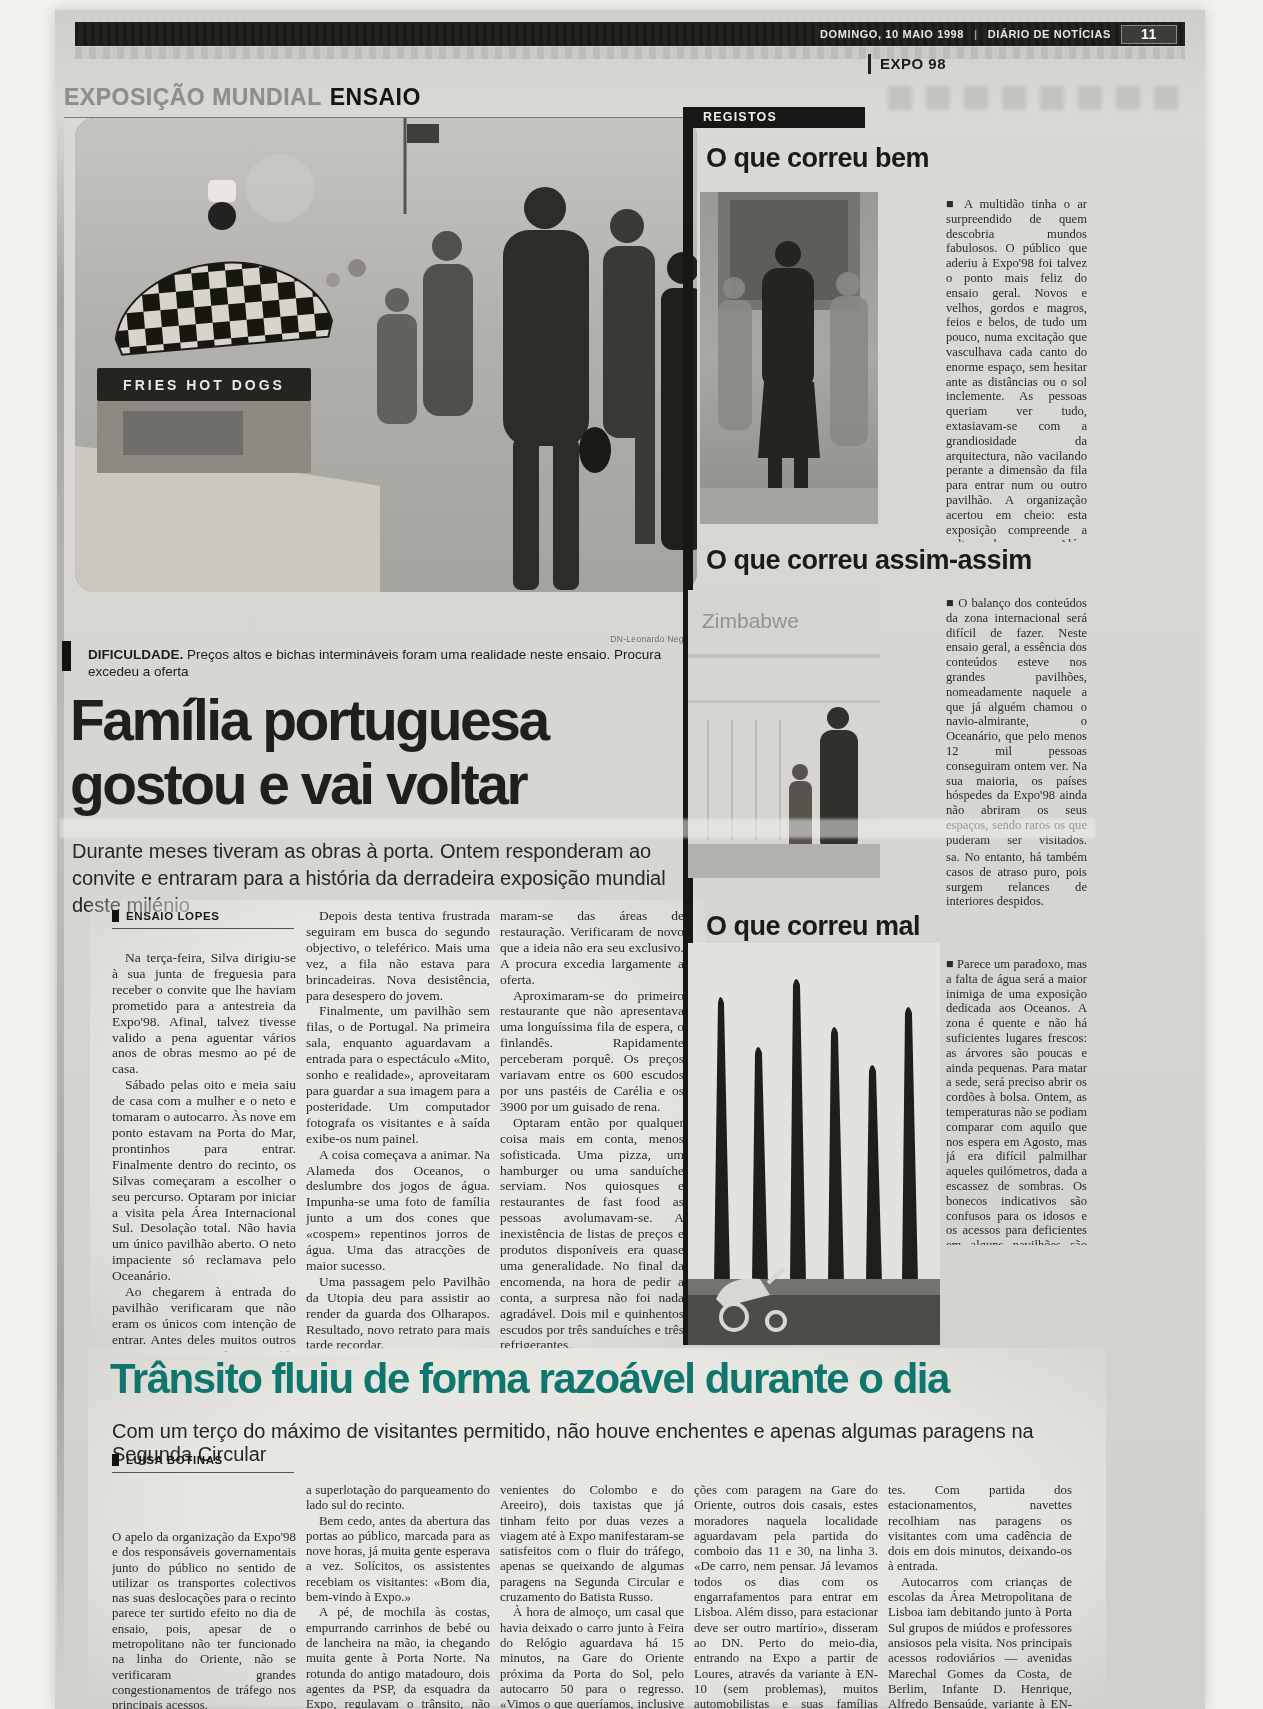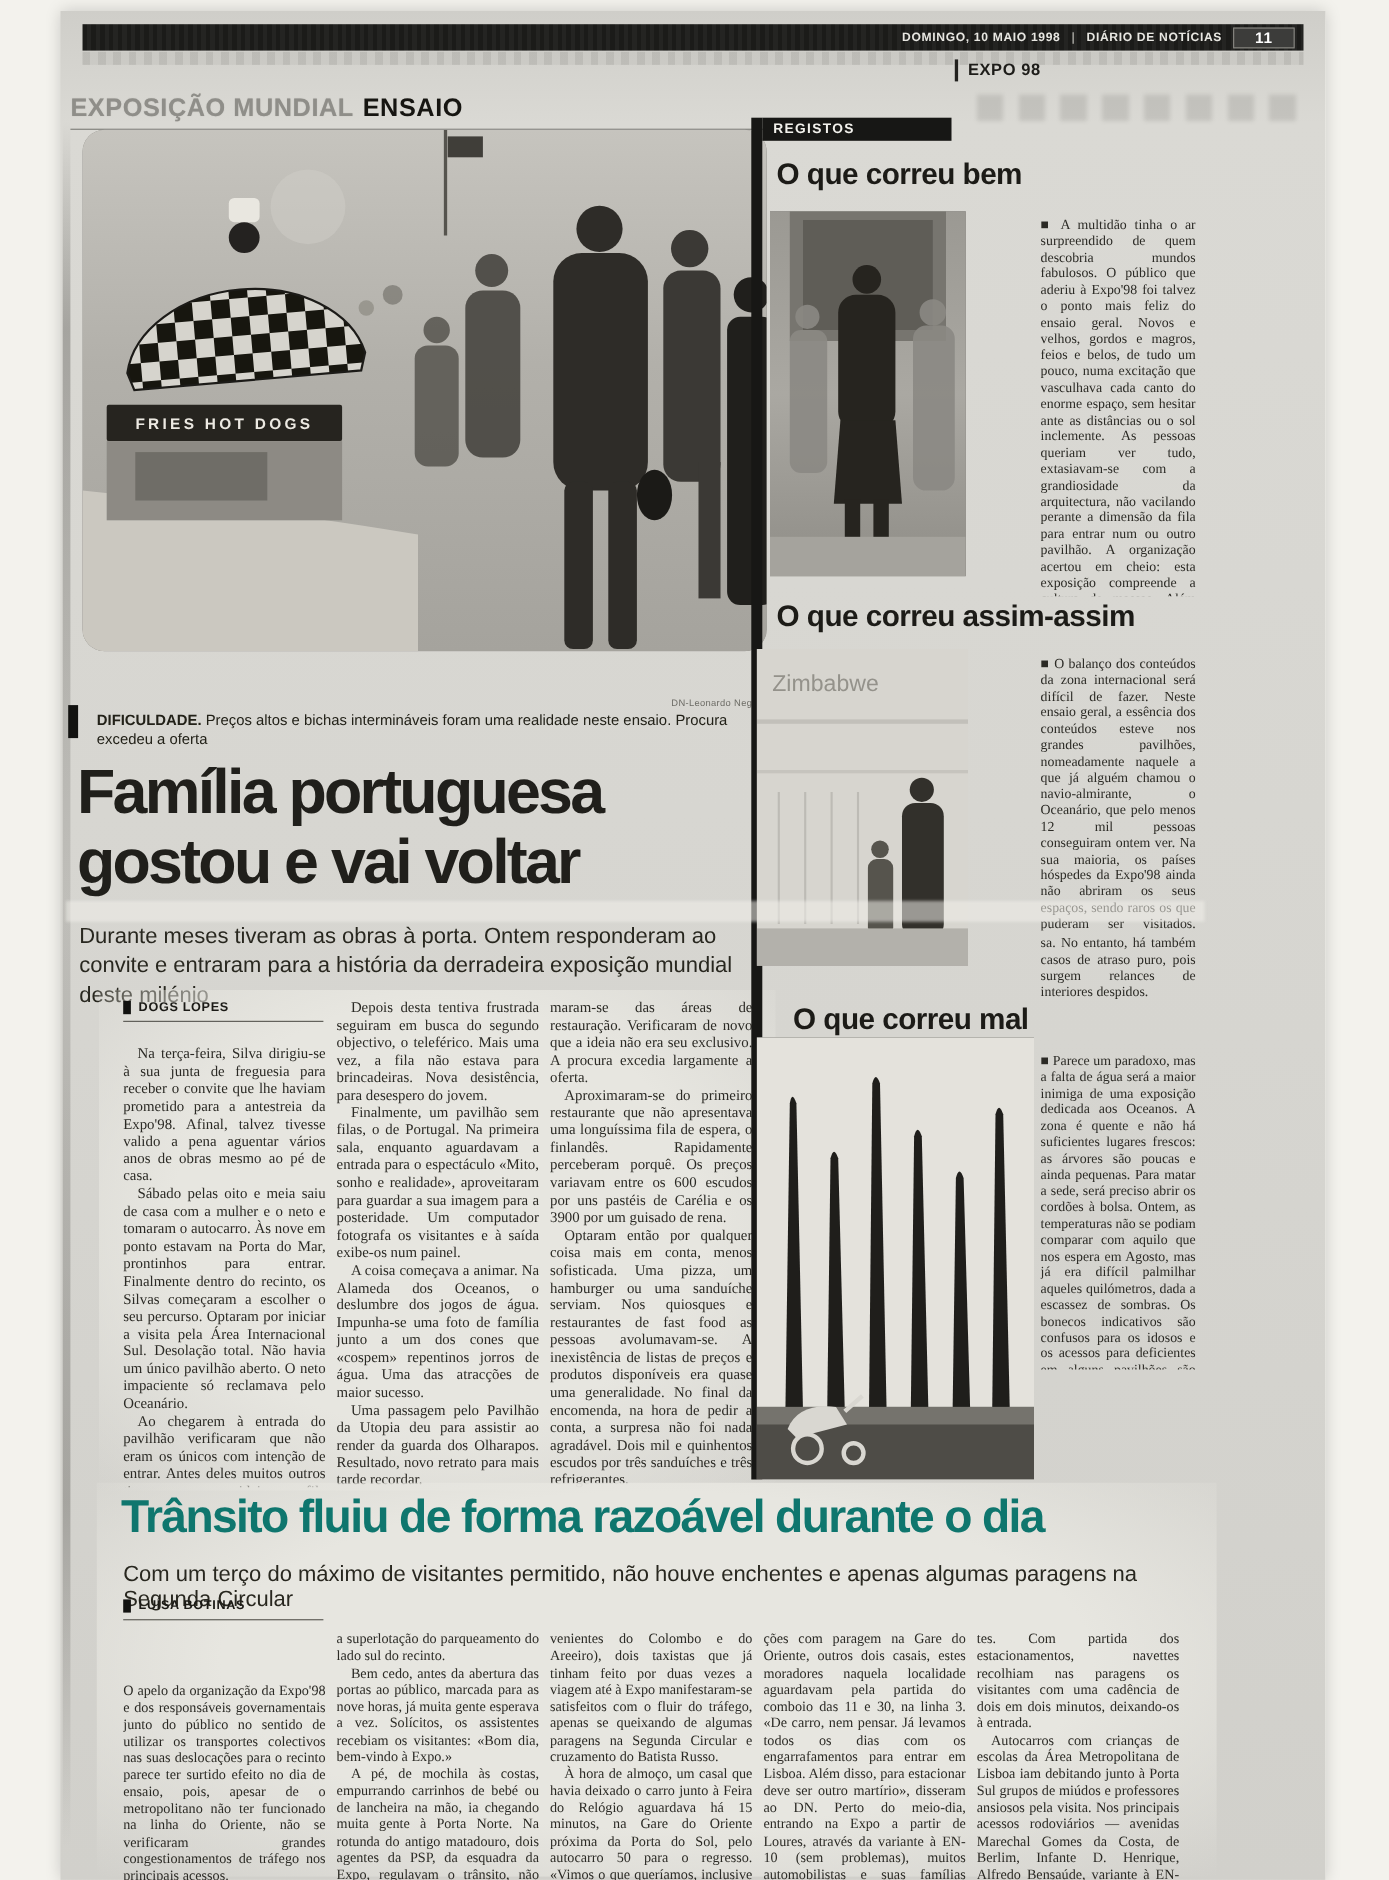--- a/index.html
+++ b/index.html
@@ -187,21 +187,21 @@
 </div>
 
 <div class="abs headline">Família portuguesa gostou e vai voltar</div>
 <div class="abs deck">Durante meses tiveram as obras à porta. Ontem responderam ao convite e entraram para a história da derradeira exposição mundial deste milénio</div>
 
 <div class="abs litebox" style="left:90px;top:900px;width:615px;height:455px;"></div>
 
 <div class="abs" style="left:112px;top:906px;width:182px;">
   <div class="byline">
     <span class="sq"></span>
-    <span class="nm">DOGS LOPES</span>
+    <span class="nm">ENSAIO LOPES</span>
   </div>
 </div>
 
 <div class="abs col maincol" style="left:112px;top:950px;width:184px;height:402px;">
   <p>Na terça-feira, Silva dirigiu-se à sua junta de freguesia para receber o convite que lhe haviam prometido para a antestreia da Expo'98. Afinal, talvez tivesse valido a pena aguentar vários anos de obras mesmo ao pé de casa.</p>
   <p>Sábado pelas oito e meia saiu de casa com a mulher e o neto e tomaram o autocarro. Às nove em ponto estavam na Porta do Mar, prontinhos para entrar. Finalmente dentro do recinto, os Silvas começaram a escolher o seu percurso. Optaram por iniciar a visita pela Área Internacional Sul. Desolação total. Não havia um único pavilhão aberto. O neto impaciente só reclamava pelo Oceanário.</p>
   <p>Ao chegarem à entrada do pavilhão verificaram que não eram os únicos com intenção de entrar. Antes deles muitos outros tiveram a mesma ideia, e a fila prometia estar para durar. Desistiram. Este ficaria para mais tarde, se o tempo chegasse.</p>
 </div>
 <div class="abs col maincol" style="left:306px;top:908px;width:184px;height:445px;">
   <p>Depois desta tentiva frustrada seguiram em busca do segundo objectivo, o teleférico. Mais uma vez, a fila não estava para brincadeiras. Nova desistência, para desespero do jovem.</p>
@@ -278,21 +278,21 @@
   </svg>
 </div>
 <div class="abs col railtext" style="left:946px;top:596px;width:141px;height:250px;">
   <p class="cont">■ O balanço dos conteúdos da zona internacional será difícil de fazer. Neste ensaio geral, a essência dos conteúdos esteve nos grandes pavilhões, nomeadamente naquele a que já alguém chamou o navio-almirante, o Oceanário, que pelo menos 12 mil pessoas conseguiram ontem ver. Na sua maioria, os países hóspedes da Expo'98 ainda não abriram os seus espaços, sendo raros os que puderam ser visitados. Vários países que estarão presentes na zona internacional optaram por se manter encerrados</p>
 </div>
 <div class="abs col railtext" style="left:946px;top:850px;width:141px;height:62px;">
   <p class="cont">sa. No entanto, há também casos de atraso puro, pois surgem relances de interiores despidos.</p>
 </div>
 <div class="abs fold"></div>
 
-<div class="abs sectitle" style="left:706px;top:911px;margin-left:15px;">O que correu mal</div>
+<div class="abs sectitle" style="left:706px;top:911px;">O que correu mal</div>
 <div class="abs photo" style="left:688px;top:943px;width:252px;height:402px;">
   <svg width="252" height="402" viewBox="0 0 252 402">
     <rect width="252" height="402" fill="#e4e2dc"></rect>
     <g fill="#1f1e1b">
       <path d="M26,340 L30,60 Q32,48 36,60 L42,340 Z"></path>
       <path d="M64,340 L67,110 Q70,98 74,110 L80,340 Z"></path>
       <path d="M102,340 L105,42 Q108,30 112,42 L118,340 Z"></path>
       <path d="M140,340 L143,90 Q146,78 150,90 L156,340 Z"></path>
       <path d="M178,340 L181,128 Q184,116 188,128 L194,340 Z"></path>
       <path d="M214,340 L217,70 Q220,58 224,70 L230,340 Z"></path>

